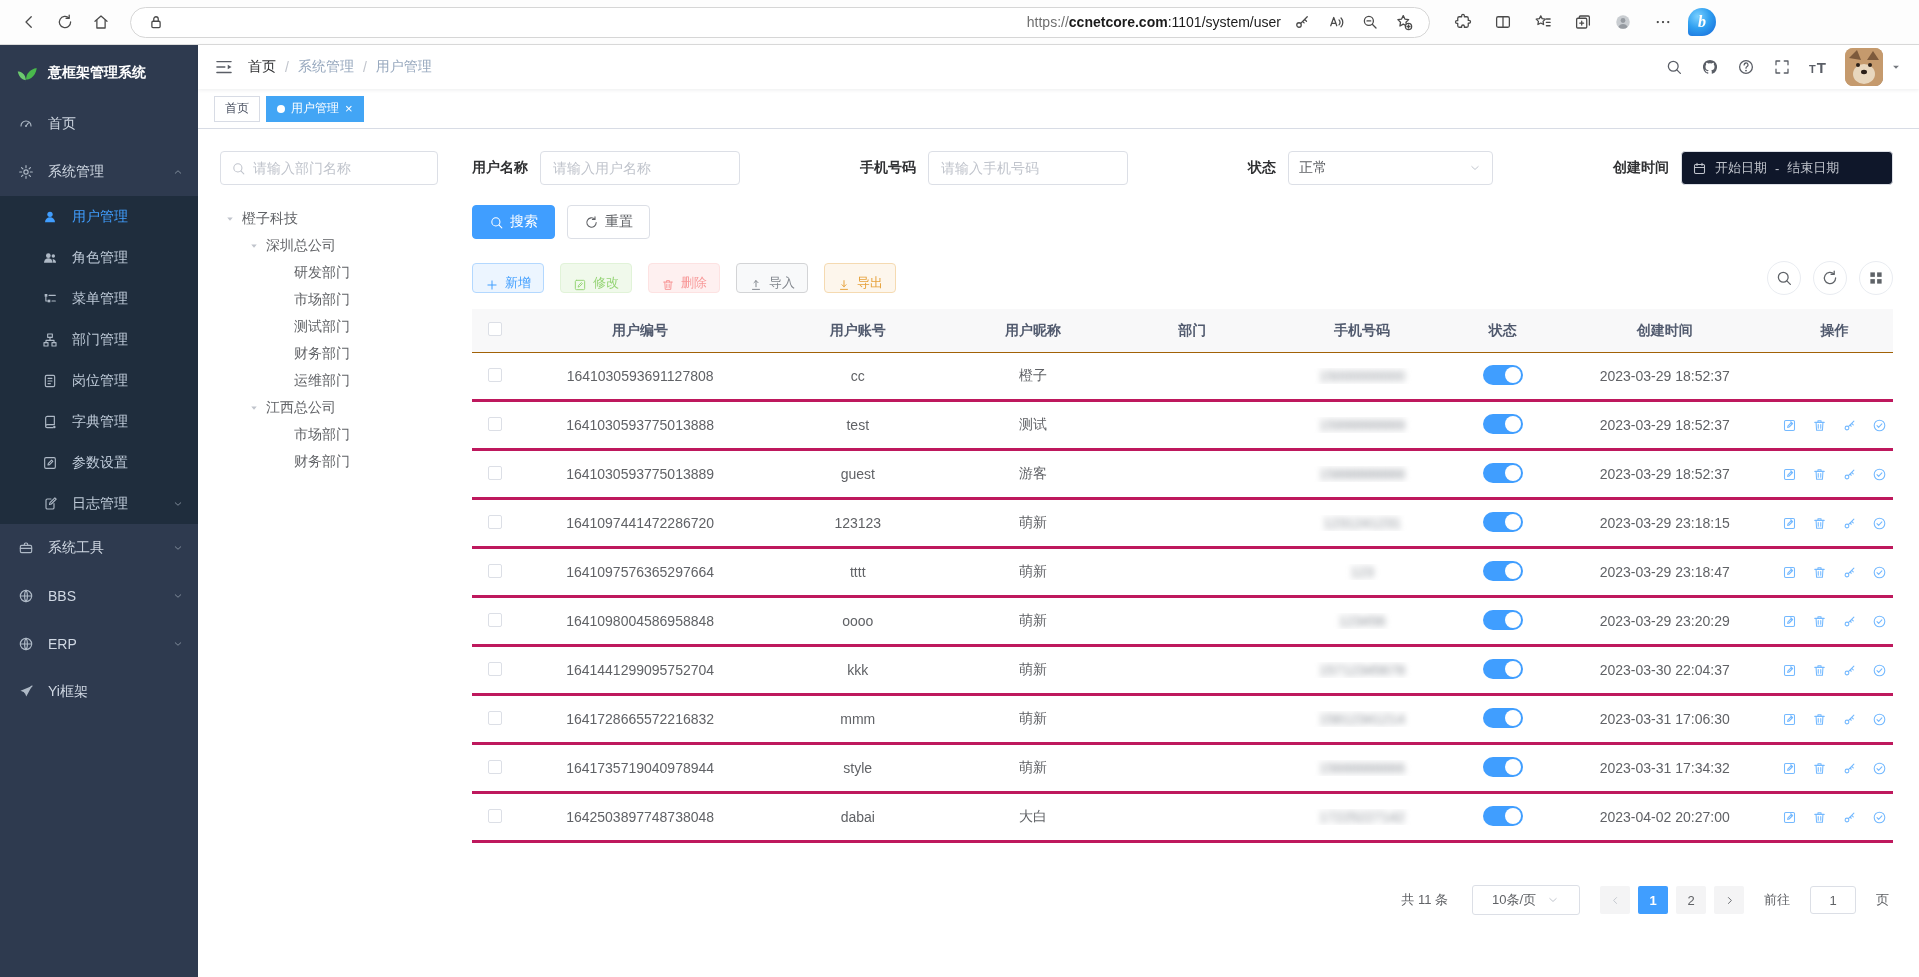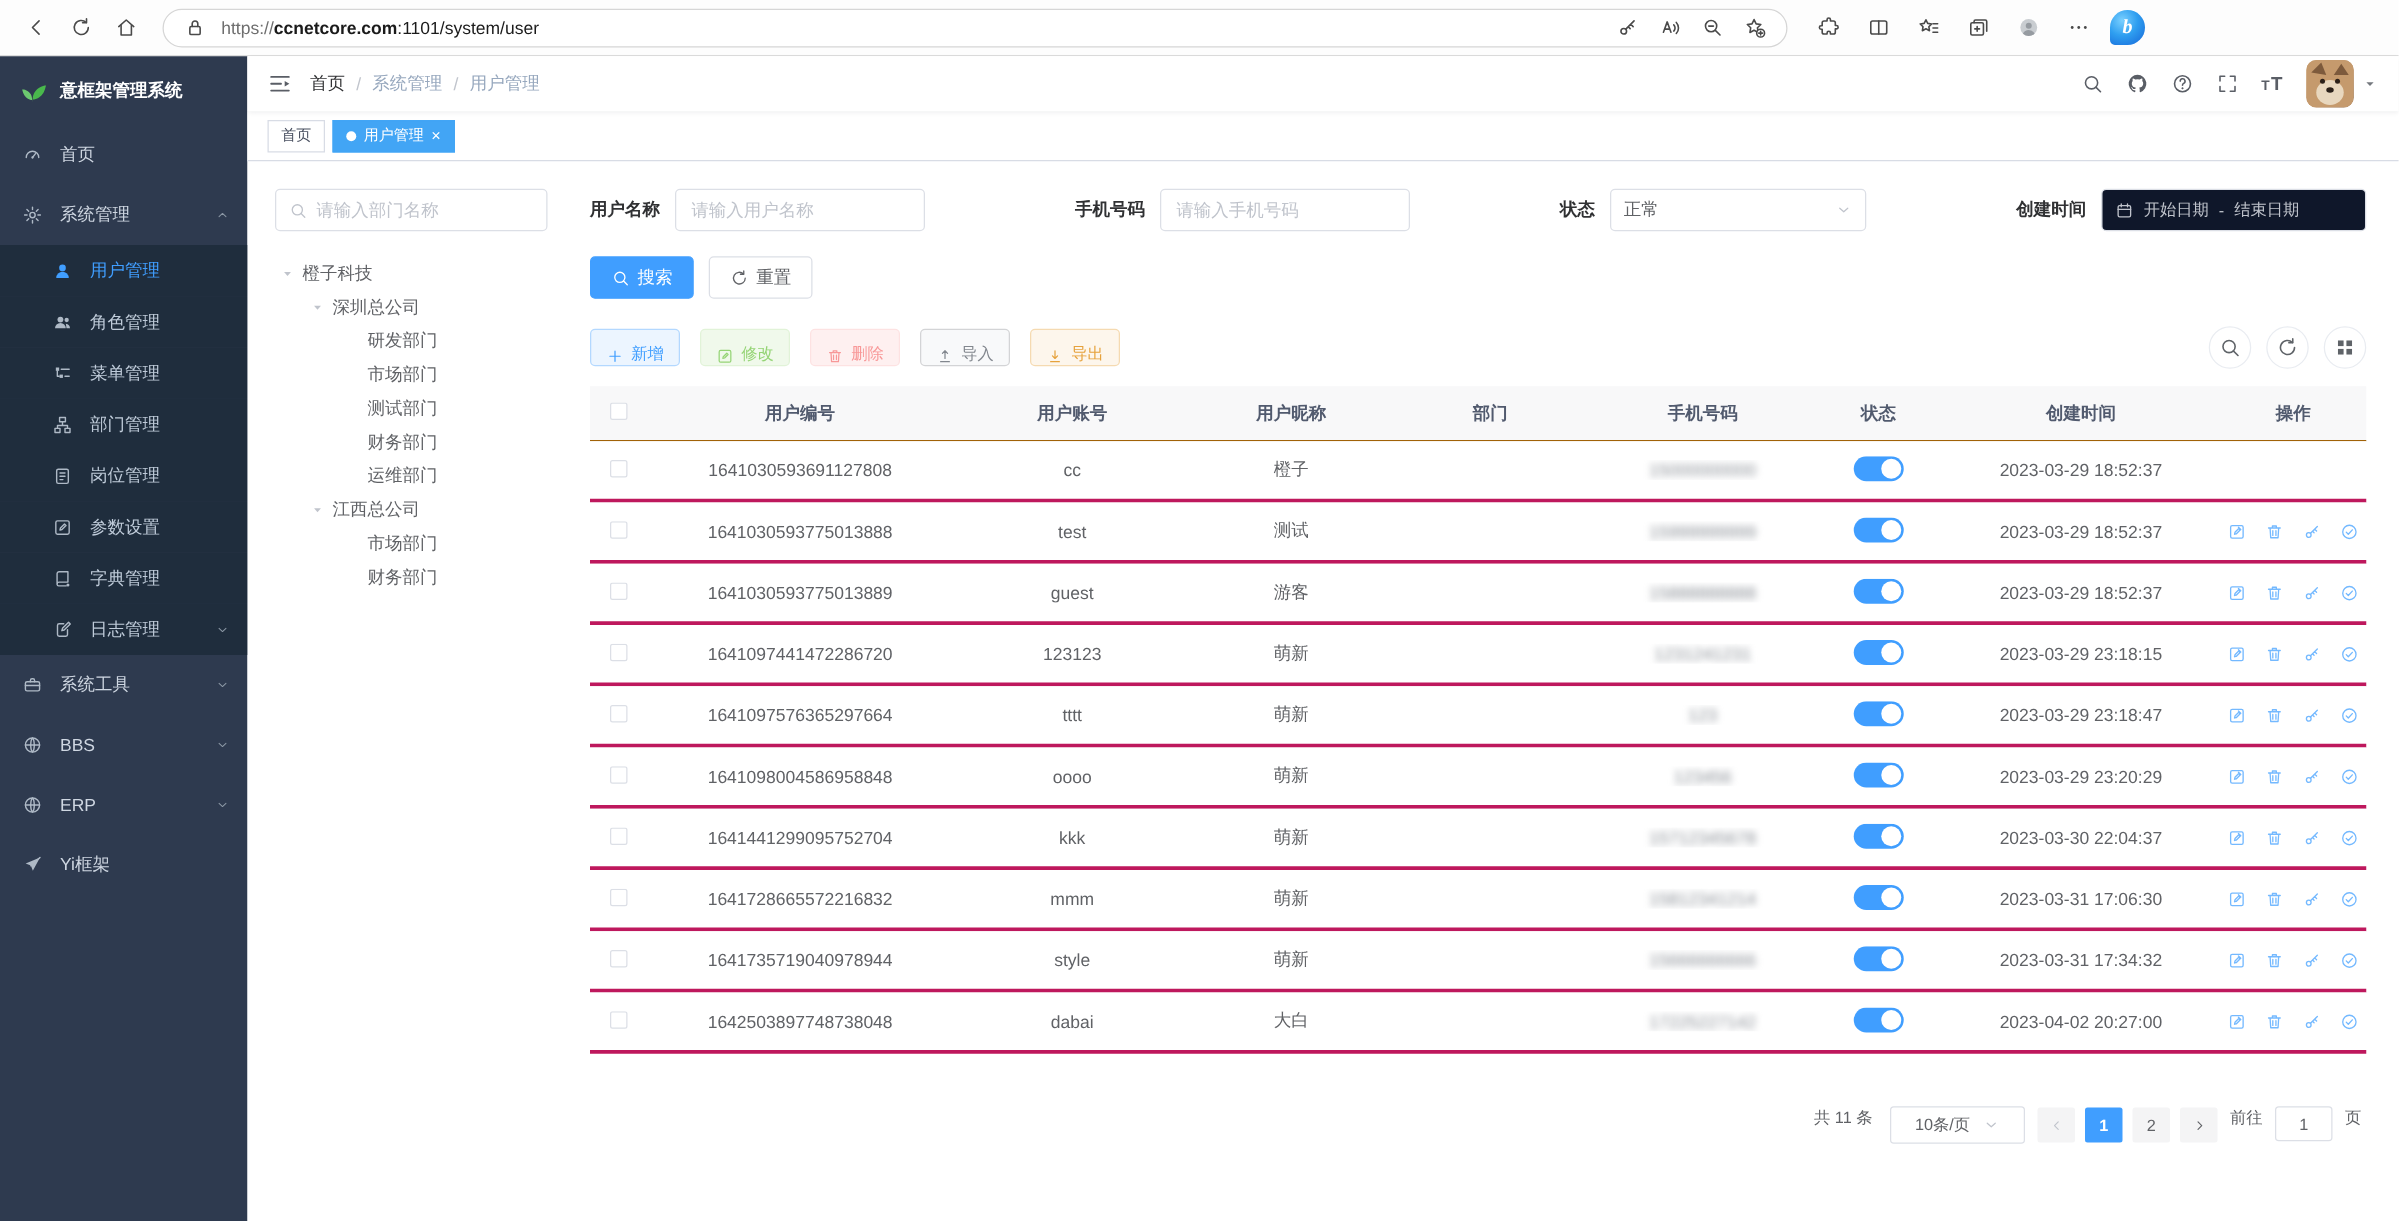--- a/index.html
+++ b/index.html
@@ -5,21 +5,21 @@
   * { margin:0; padding:0; box-sizing:border-box; }
   html,body { width:1919px; height:977px; overflow:hidden; }
   body { font-family:"Liberation Sans","DejaVu Sans",sans-serif; background:#fff; color:#303133; }
   svg { display:block; }
   .ico { display:inline-flex; align-items:center; justify-content:center; }
 
   
   .chrome { height:45px; background:#fdfdfd; border-bottom:1px solid #dcdcdc; display:flex; align-items:center; padding:0 14px; gap:6px; }
   .chrome-btn { width:30px; height:30px; border-radius:6px; display:flex; align-items:center; justify-content:center; color:#4a4a4a; flex:0 0 auto; }
   .url-pill { flex:1 1 auto; max-width:1300px; height:31px; background:#fff; border:1px solid #d6d6d6; border-radius:16px; display:flex; align-items:center; padding:0 12px; gap:8px; margin:0 8px; }
-  .url-text { font-size:14px; color:#1b1b1b; white-space:nowrap; flex:1 1 auto; }
+  .url-text { font-size:14px; color:#1b1b1b; white-space:nowrap; flex:1 1 auto;text-align:right; }
   .url-text .scheme { color:#6e6e6e; }
   .pill-ico { width:26px; height:26px; display:flex; align-items:center; justify-content:center; color:#4a4a4a; flex:0 0 auto; }
   .chrome-right { display:flex; align-items:center; gap:10px; margin-left:4px; flex:0 0 auto; }
   .bing-bubble { width:28px; height:28px; border-radius:50% 50% 50% 14%; background:radial-gradient(circle at 35% 30%, #7ad0ff 0%, #2f9ff0 45%, #1565d8 100%); color:#fff; font-weight:bold; font-size:16px; display:flex; align-items:center; justify-content:center; font-family:"Liberation Serif",serif; font-style:italic; }
 
   
   .app { display:flex; height:932px; }
   .sidebar { width:198px; flex:0 0 198px; background:#2e3a4f; overflow:hidden; }
   .logo-row { height:55px; display:flex; align-items:center; gap:10px; padding:0 14px; }
   .logo-title { color:#fff; font-size:14px; font-weight:bold; white-space:nowrap; }
@@ -97,21 +97,21 @@
   .t-cell { text-align:center; padding:0 4px; overflow:hidden; white-space:nowrap; text-overflow:ellipsis; }
   .t-body .t-row { height:49px; color:#606266; background:#fff; }
   .checkbox { width:14px; height:14px; border:1px solid #dcdfe6; border-radius:2px; background:#fff; display:inline-block; cursor:pointer; }
   .phone-blur { filter:blur(3px); color:#8a8f96; }
   .switch { width:40px; height:20px; border-radius:10px; background:#409eff; position:relative; display:inline-block; cursor:pointer; }
   .switch::after { content:""; position:absolute; right:2px; top:2px; width:16px; height:16px; border-radius:50%; background:#fff; }
   .row-actions { display:flex; justify-content:center; gap:15px; color:#74b9ff; }
   .row-actions .ico { cursor:pointer; }
 
   
-  .pager { margin-top:42px; display:flex; justify-content:flex-end; gap:10px; font-size:13px; color:#606266; padding-right:4px; }
+  .pager { margin-top:42px; display:flex; justify-content:flex-end; align-items:center; gap:20px; font-size:13px; color:#606266; padding-right:4px; }
   .pager .total { margin-right:4px; }
   .size-select { width:108px; height:30px; border:1px solid #dcdfe6; border-radius:3px; display:flex; align-items:center; justify-content:center; gap:10px; cursor:pointer; background:#fff; }
   .pg-btn { min-width:30px; height:28px; border-radius:2px; background:#f4f4f5; display:flex; align-items:center; justify-content:center; color:#606266; cursor:pointer; padding:0 4px; }
   .pg-btn.disabled { color:#c0c4cc; }
   .pg-btn.active { background:#409eff; color:#fff; font-weight:bold; }
   .pg-group { display:flex; gap:8px; align-items:center; }
   .goto-input { width:46px; height:28px; border:1px solid #dcdfe6; border-radius:3px; text-align:center; font-size:13px; color:#606266; font-family:inherit; }
 </style>
 </head>
 <body>
@@ -325,34 +325,34 @@
             <svg width="16" height="16" viewBox="0 0 24 24" fill="none" stroke="currentColor" stroke-width="1.7" stroke-linecap="round" stroke-linejoin="round">
               <rect x="5" y="3.5" width="14" height="17" rx="2"></rect>
               <path d="M9 8h6M9 12h6M9 16h3.5"></path>
             </svg>
           </span>
           <span>岗位管理</span>
         </div>
         <div class="menu-item sub">
           <span class="mi-icon ico">
             <svg width="16" height="16" viewBox="0 0 24 24" fill="none" stroke="currentColor" stroke-width="1.7" stroke-linecap="round" stroke-linejoin="round">
+              <path d="M5.5 19V6a2.5 2.5 0 0 1 2.5-2.5h10.5V16H8a2.5 2.5 0 0 0-2.5 2.5 2 2 0 0 0 2 2h9"></path>
+              <circle cx="18.5" cy="19.5" r="1.8" fill="currentColor" stroke="none"></circle>
+            </svg>
+          </span>
+          <span>字典管理</span>
+        </div>
+        <div class="menu-item sub">
+          <span class="mi-icon ico">
+            <svg width="16" height="16" viewBox="0 0 24 24" fill="none" stroke="currentColor" stroke-width="1.7" stroke-linecap="round" stroke-linejoin="round">
               <rect x="4" y="4" width="16" height="16" rx="2"></rect>
               <path d="M9 15l.6-2.4 4.8-4.8 1.8 1.8-4.8 4.8z"></path>
             </svg>
           </span>
           <span>参数设置</span>
-        </div>
-        <div class="menu-item sub">
-          <span class="mi-icon ico">
-            <svg width="16" height="16" viewBox="0 0 24 24" fill="none" stroke="currentColor" stroke-width="1.7" stroke-linecap="round" stroke-linejoin="round">
-              <path d="M5.5 19V6a2.5 2.5 0 0 1 2.5-2.5h10.5V16H8a2.5 2.5 0 0 0-2.5 2.5 2 2 0 0 0 2 2h9"></path>
-              <circle cx="18.5" cy="19.5" r="1.8" fill="currentColor" stroke="none"></circle>
-            </svg>
-          </span>
-          <span>字典管理</span>
         </div>
         <div class="menu-item sub">
           <span class="mi-icon ico">
             <svg width="16" height="16" viewBox="0 0 24 24" fill="none" stroke="currentColor" stroke-width="1.7" stroke-linecap="round" stroke-linejoin="round">
               <path d="M13.5 4.5H8a2 2 0 0 0-2 2v11a2 2 0 0 0 2 2h8a2 2 0 0 0 2-2v-6"></path>
               <path d="M19.3 2.7l2 2L14 12l-2.8.8.8-2.8z"></path>
             </svg>
           </span>
           <span>日志管理</span>
           <span class="mi-arrow ico">

